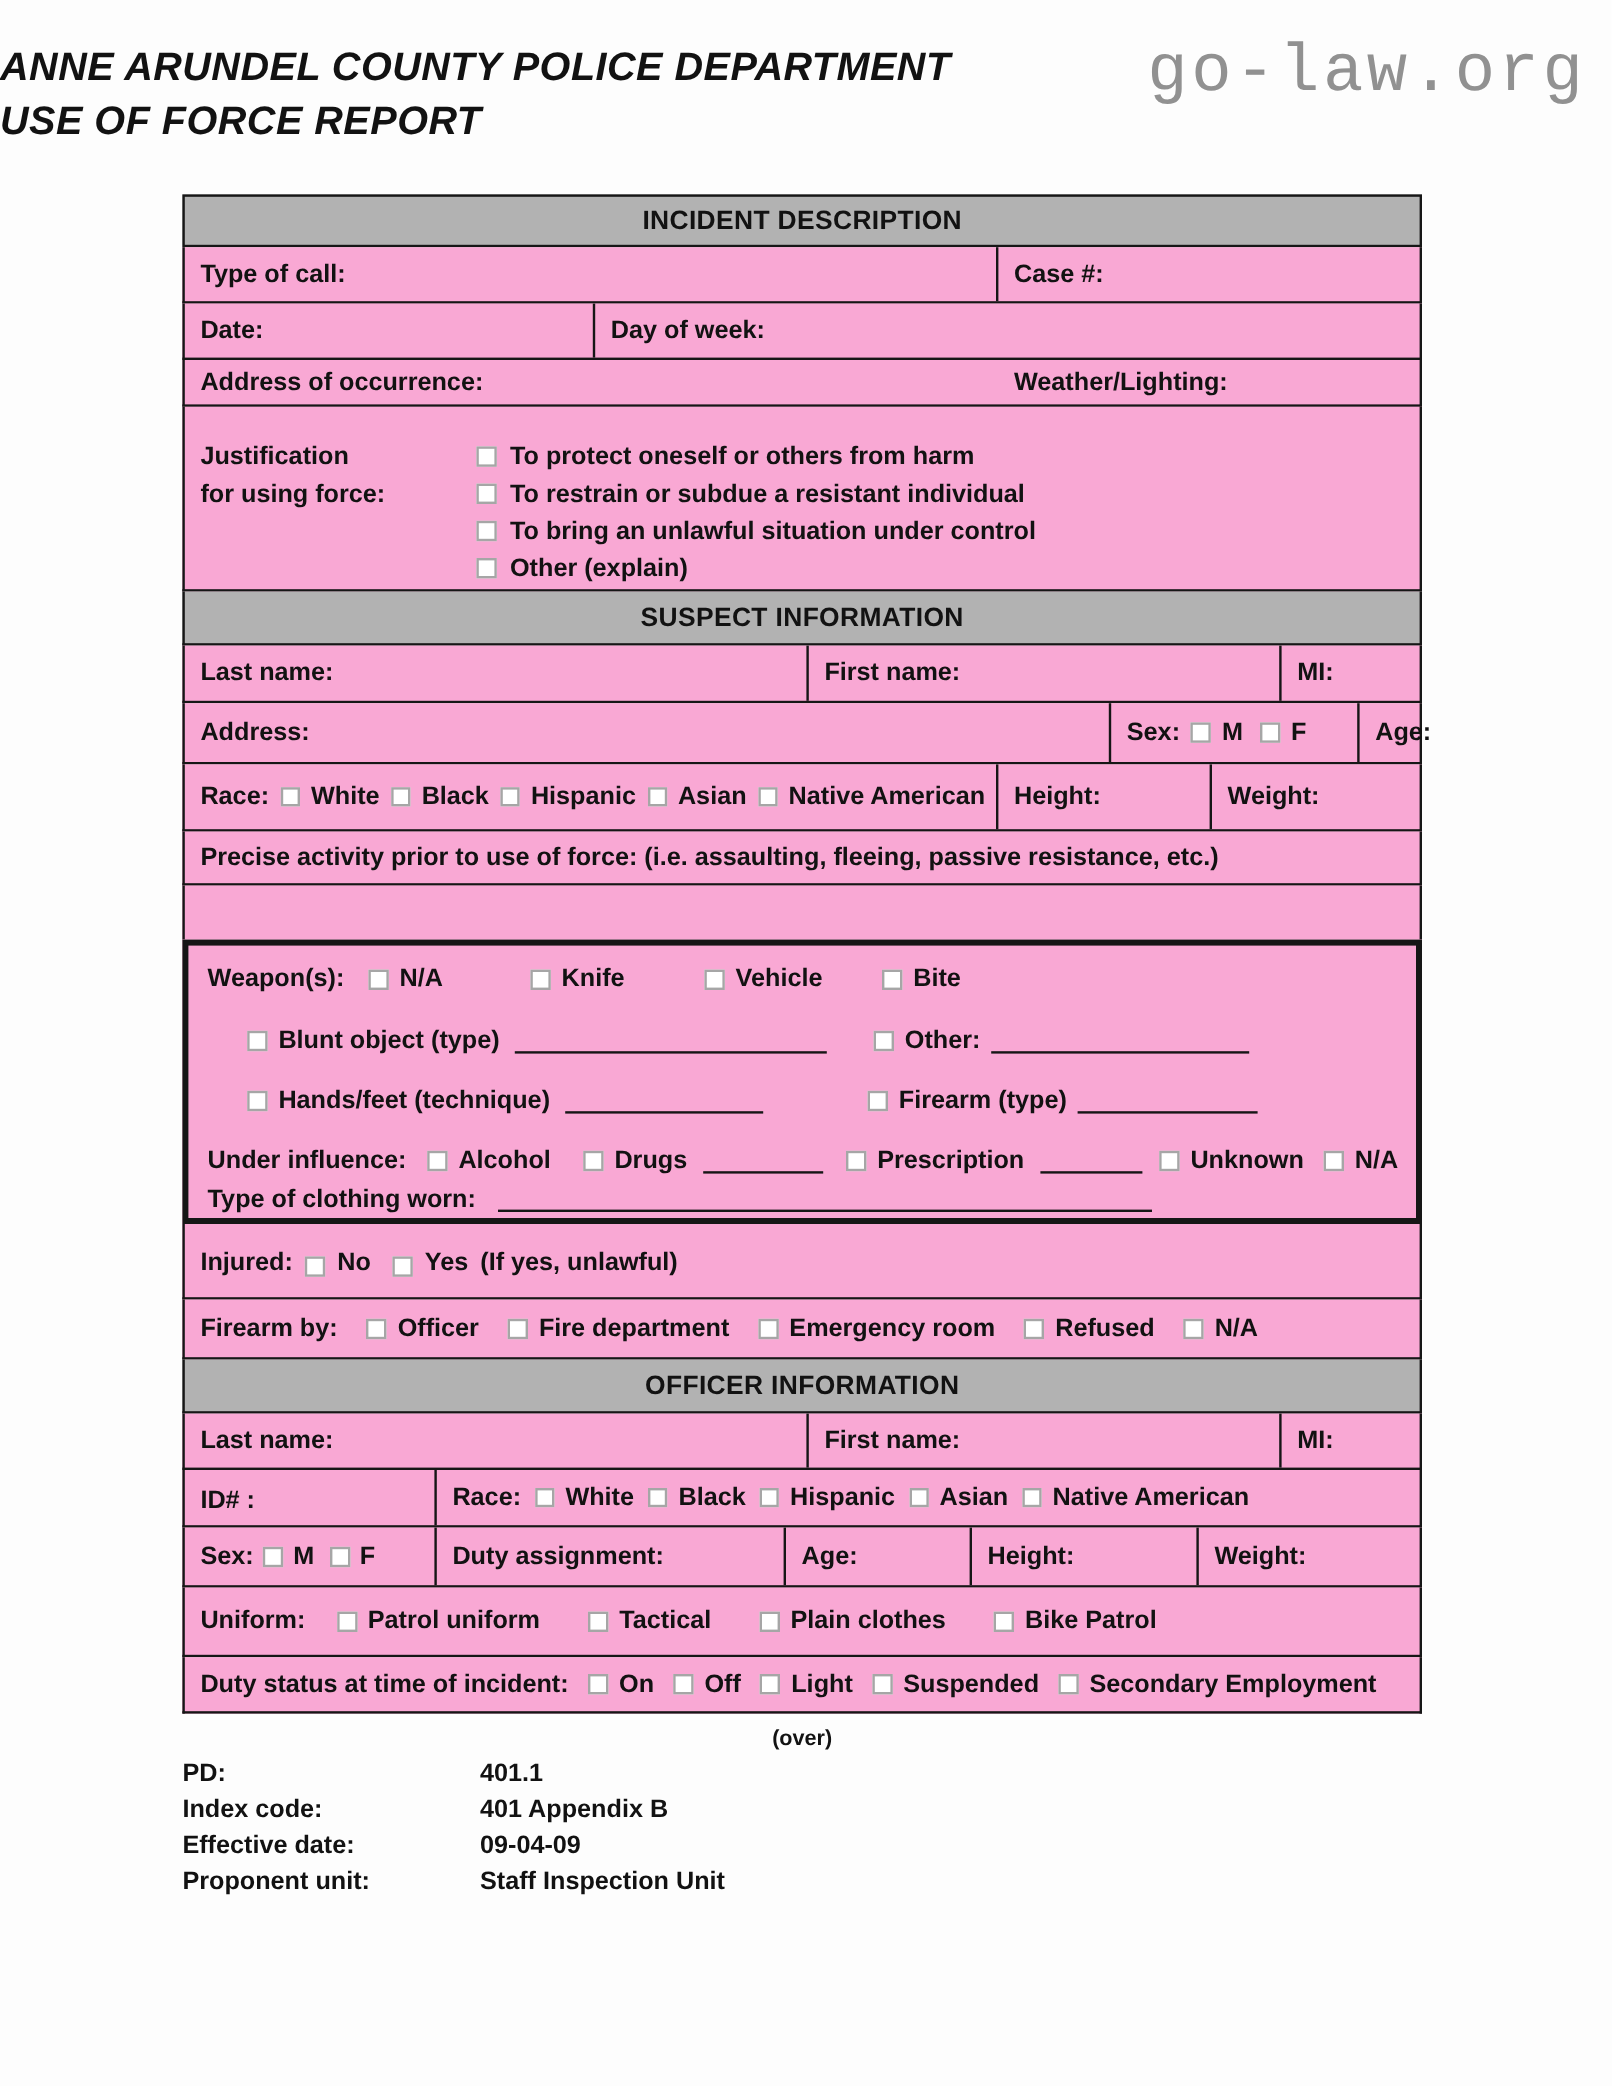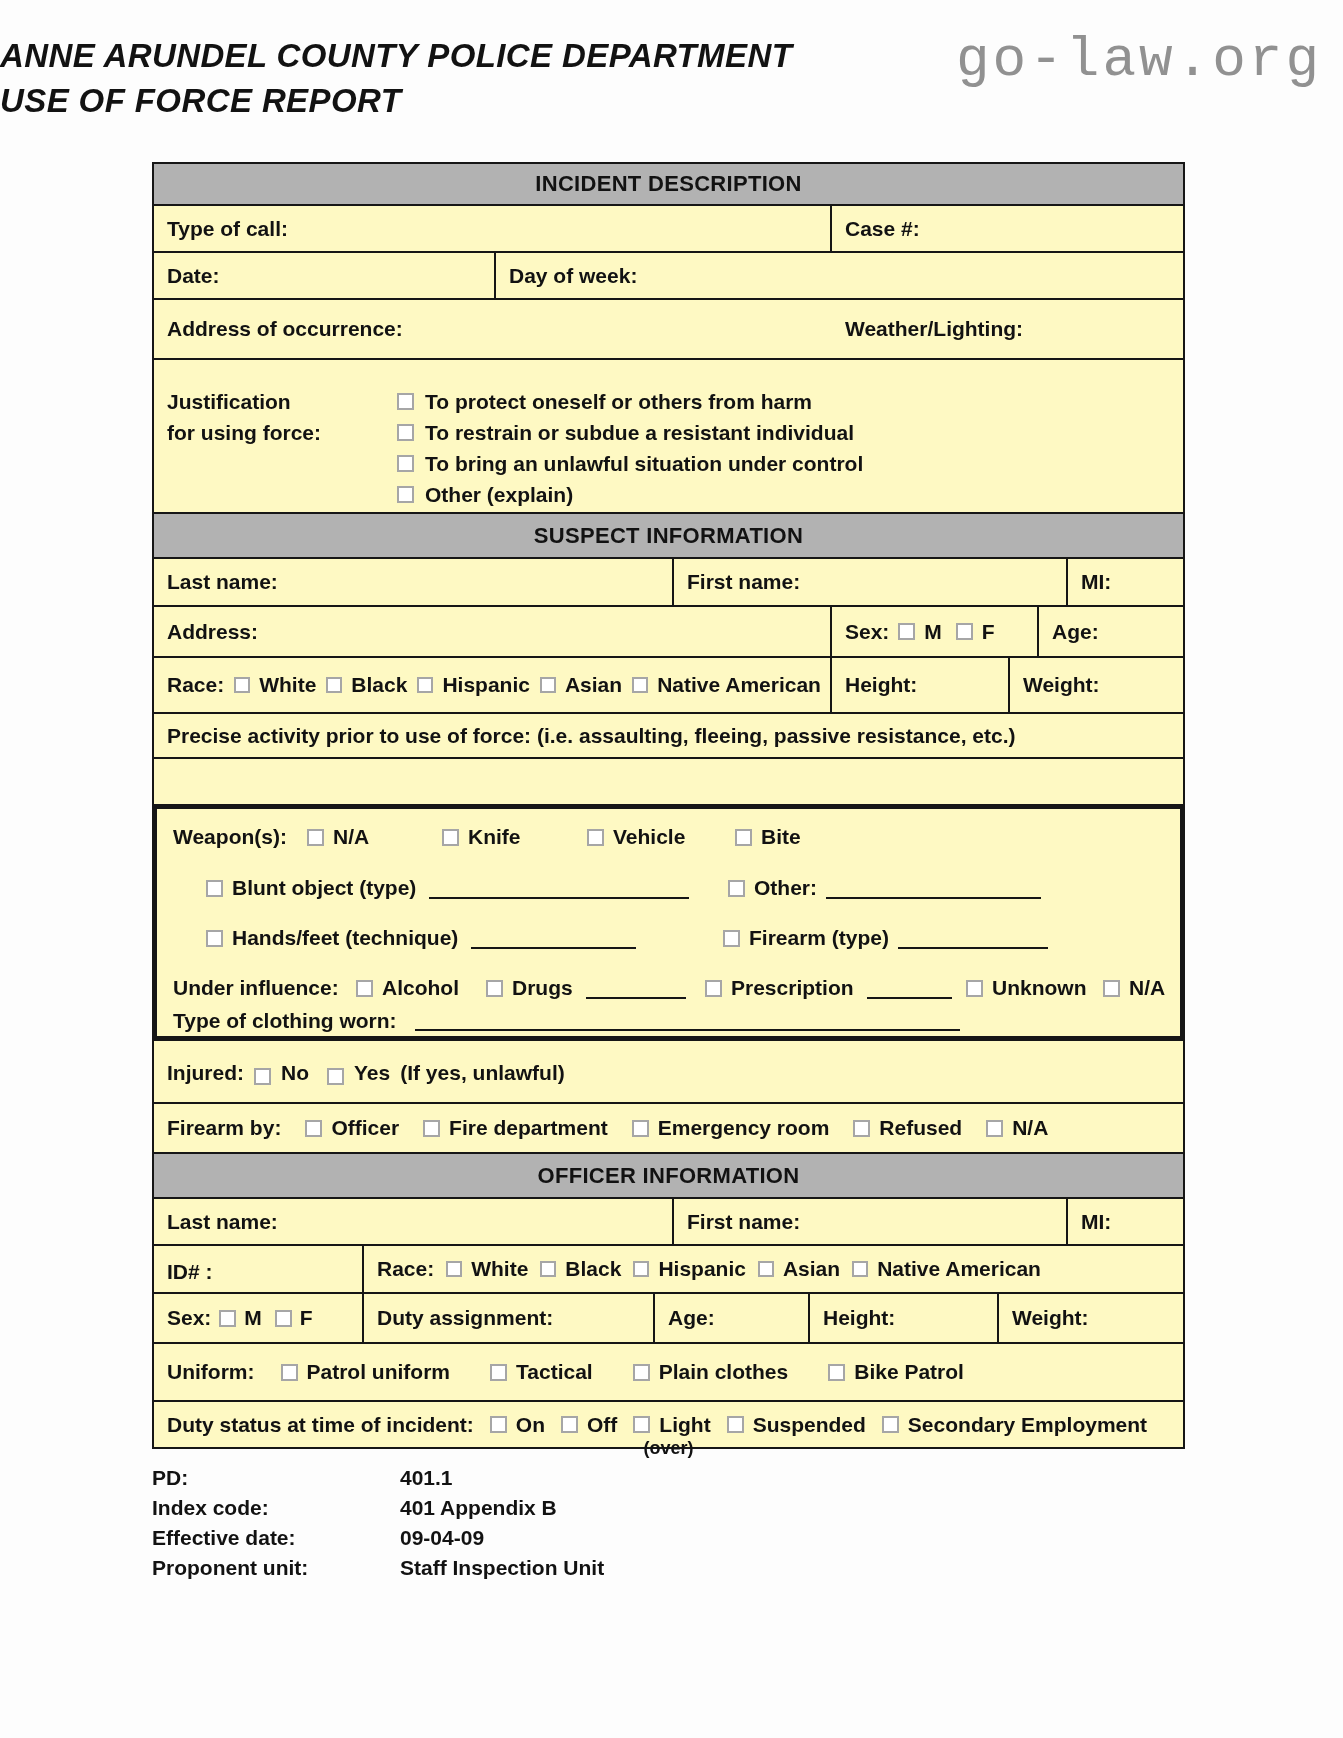--- a/index.html
+++ b/index.html
@@ -10,21 +10,21 @@
   }
   .watermark {
     position:absolute; left:956px; top:28px; z-index:1;
     font-family:"Liberation Mono", monospace; font-weight:400;
     font-size:56px; letter-spacing:3px; color:#919191;
   }
   .title-block { position:absolute; top:33px; left:0; width:100%; text-align:left;
     font-size:33px; line-height:45px; letter-spacing:0.4px; z-index:2;font-style:italic; }
   .form { position:absolute; left:152px; top:162px; width:1033px; font-size:21px; z-index:2; }
   .row { position:relative; display:flex; box-sizing:border-box;
-    border:2px solid #161616; border-top:none; background:#fef9c3; align-items:stretch; }
+    border:2px solid #161616; border-top:none; background:#f9a8d4; align-items:stretch; }
   .row.first { border-top:2px solid #161616; }
   .row.nobot { border-bottom:none; }
   .sec { background:#b2b2b2; justify-content:center; align-items:center;
     font-size:22px; letter-spacing:0.3px; }
   .cell { box-sizing:border-box; border-right:2px solid #161616; display:flex;
     align-items:center; padding-left:13px; flex:none; }
   .cell.last { border-right:none; flex:1; }
   .cb { display:inline-block; box-sizing:border-box; width:17px; height:17px;
     border:2px solid #a6a6a6; background:#fff; flex:none; }
   .bl { display:inline-block; border-bottom:2px solid #161616; height:20px; flex:none; }
@@ -66,21 +66,21 @@
 
     <div class="row" style="height:47px">
       <div class="cell" style="width:342px">
         <span>Date:</span>
       </div>
       <div class="cell last">
         <span>Day of week:</span>
       </div>
     </div>
 
-    <div class="row" style="height:60px">
+    <div class="row" style="height:39px">
       <div class="cell last" style="position:relative">
         <span>Address of occurrence:</span>
         <span class="abs" style="left:691px">Weather/Lighting:</span>
       </div>
     </div>
 
     <div class="row" style="height:154px">
       <div style="box-sizing:border-box; padding:26px 0 0 13px; width:243px; line-height:31px">
         <div>Justification</div>
         <div>for using force:</div>
@@ -115,21 +115,21 @@
       </div>
       <div class="cell" style="width:394px">
         <span>First name:</span>
       </div>
       <div class="cell last">
         <span>MI:</span>
       </div>
     </div>
 
     <div class="row" style="height:51px">
-      <div class="cell" style="width:678px">
+      <div class="cell" style="width:772px">
         <span>Address:</span>
       </div>
       <div class="cell" style="width:207px; gap:9px">
         <span>Sex:</span>
         <span class="cb"></span>
         <span>M</span>
         <span class="cb" style="margin-left:5px"></span>
         <span>F</span>
       </div>
       <div class="cell last">

